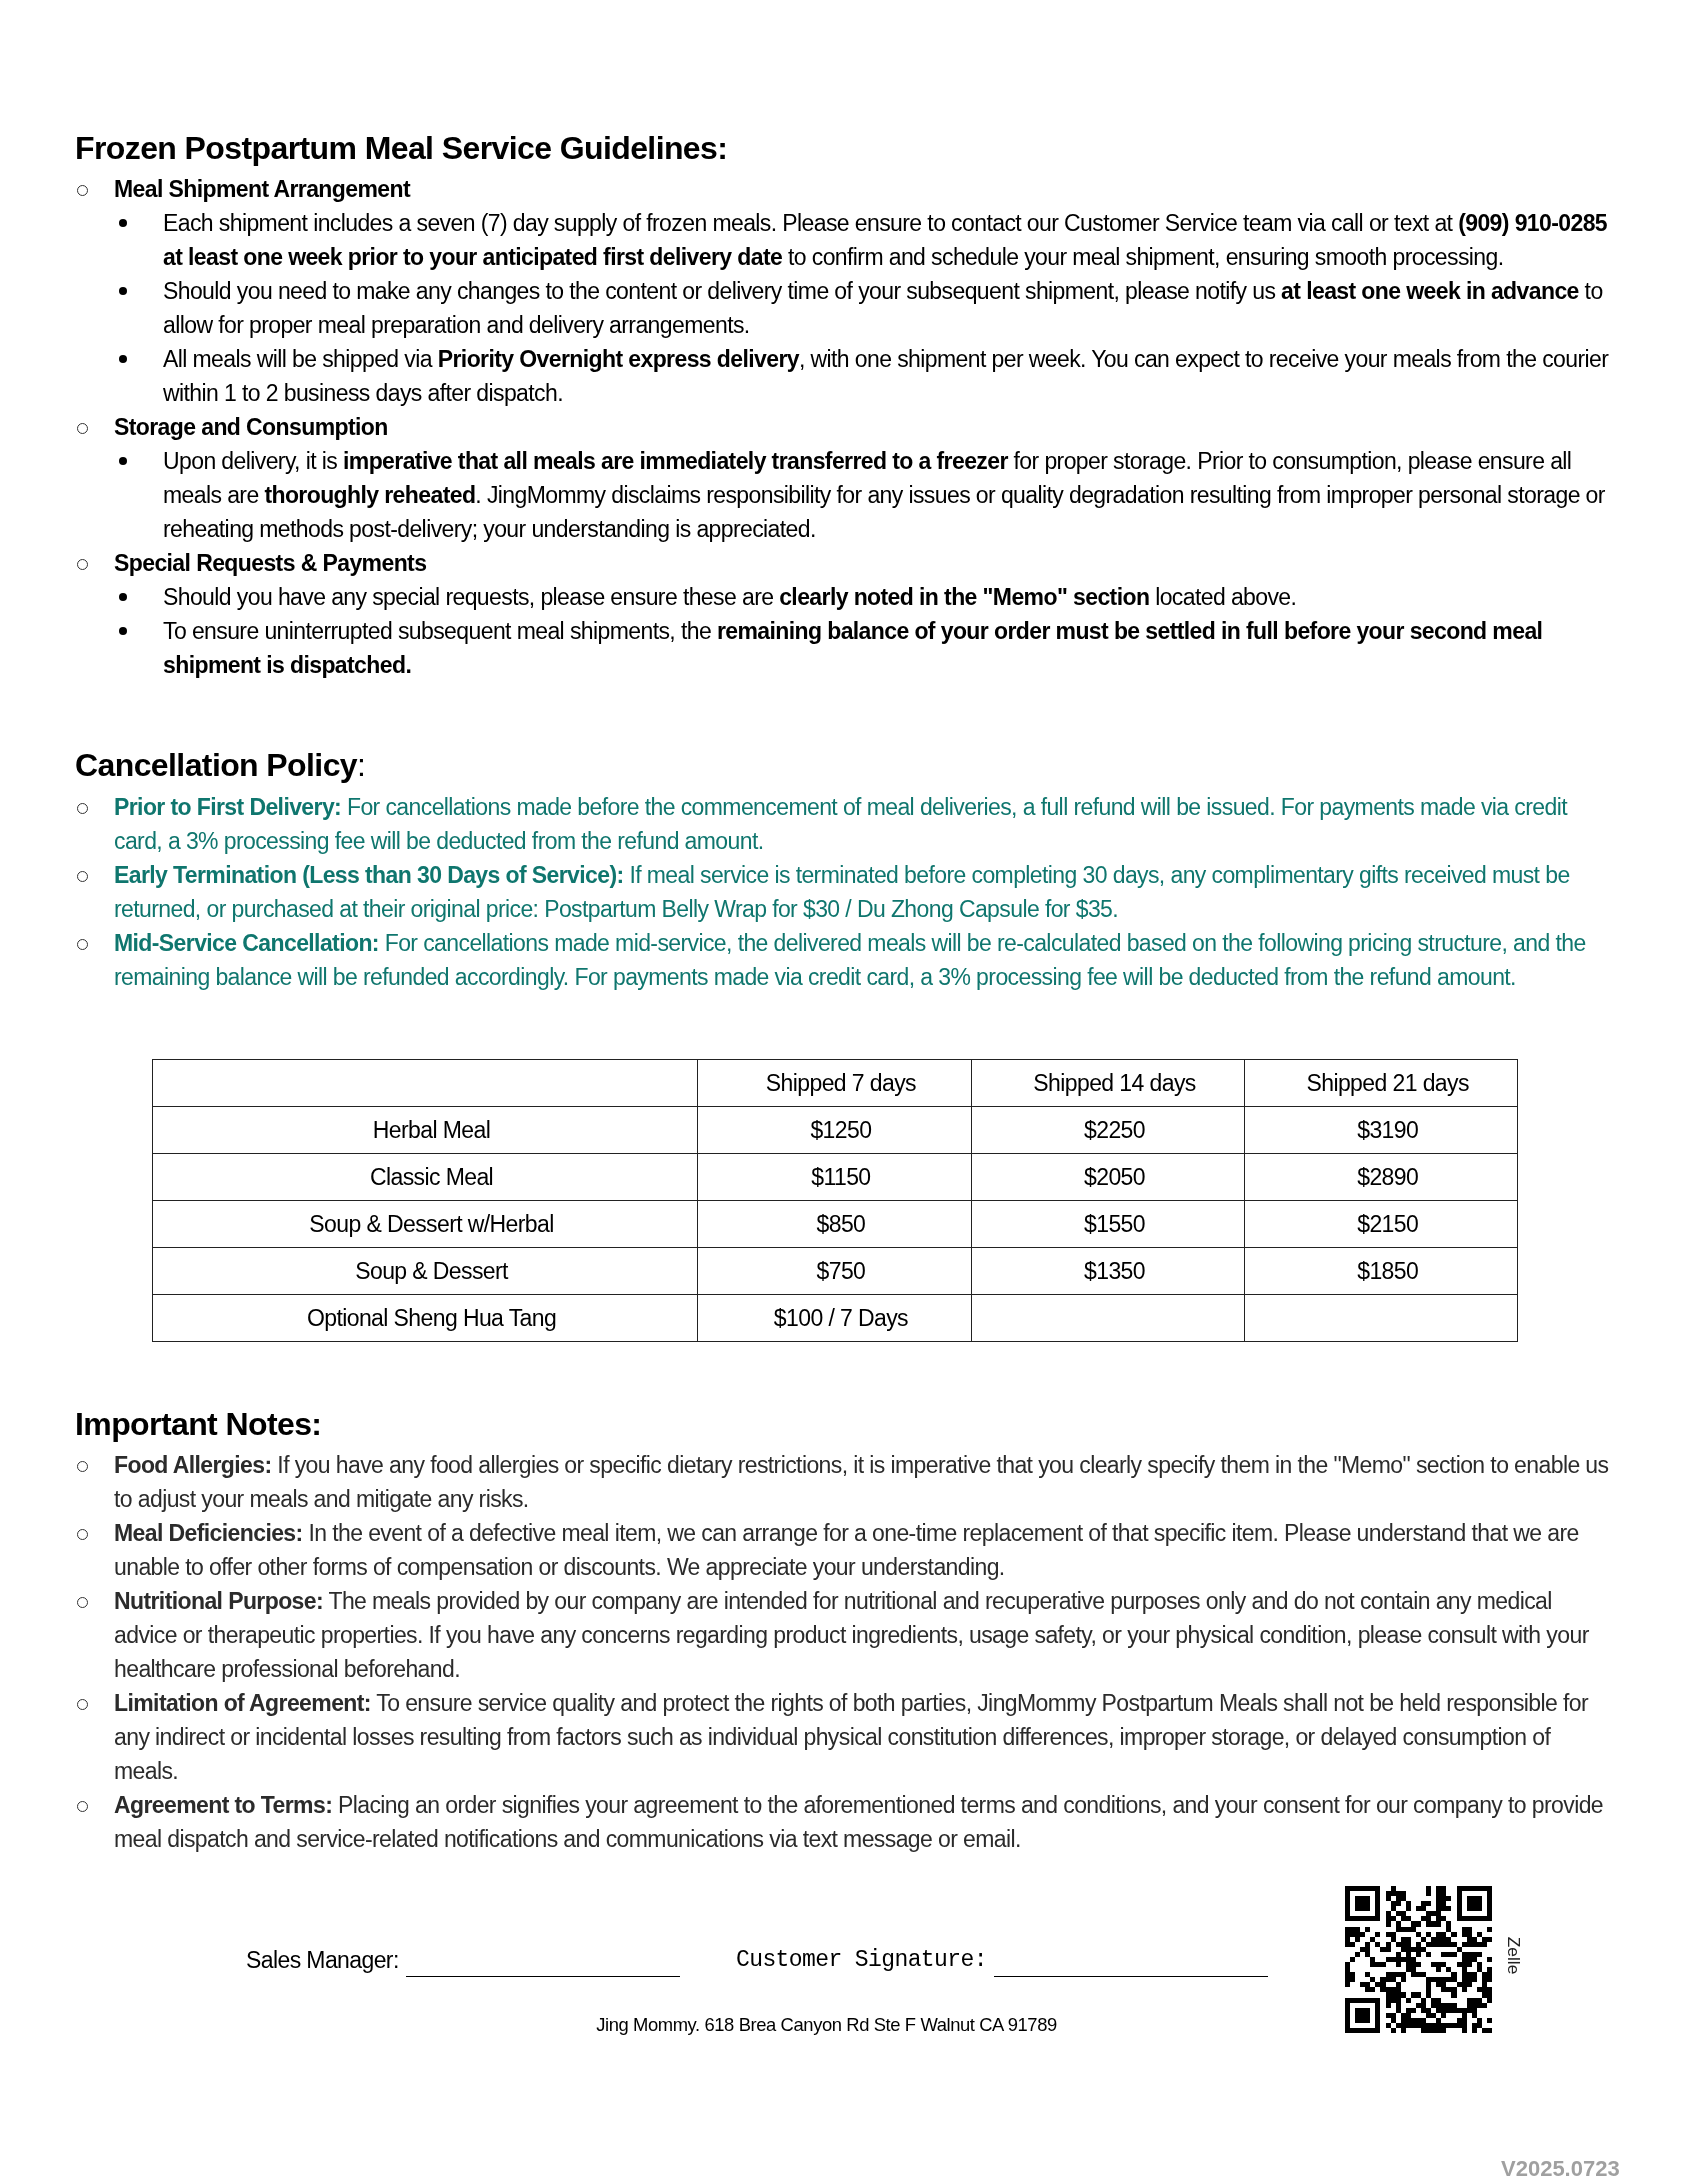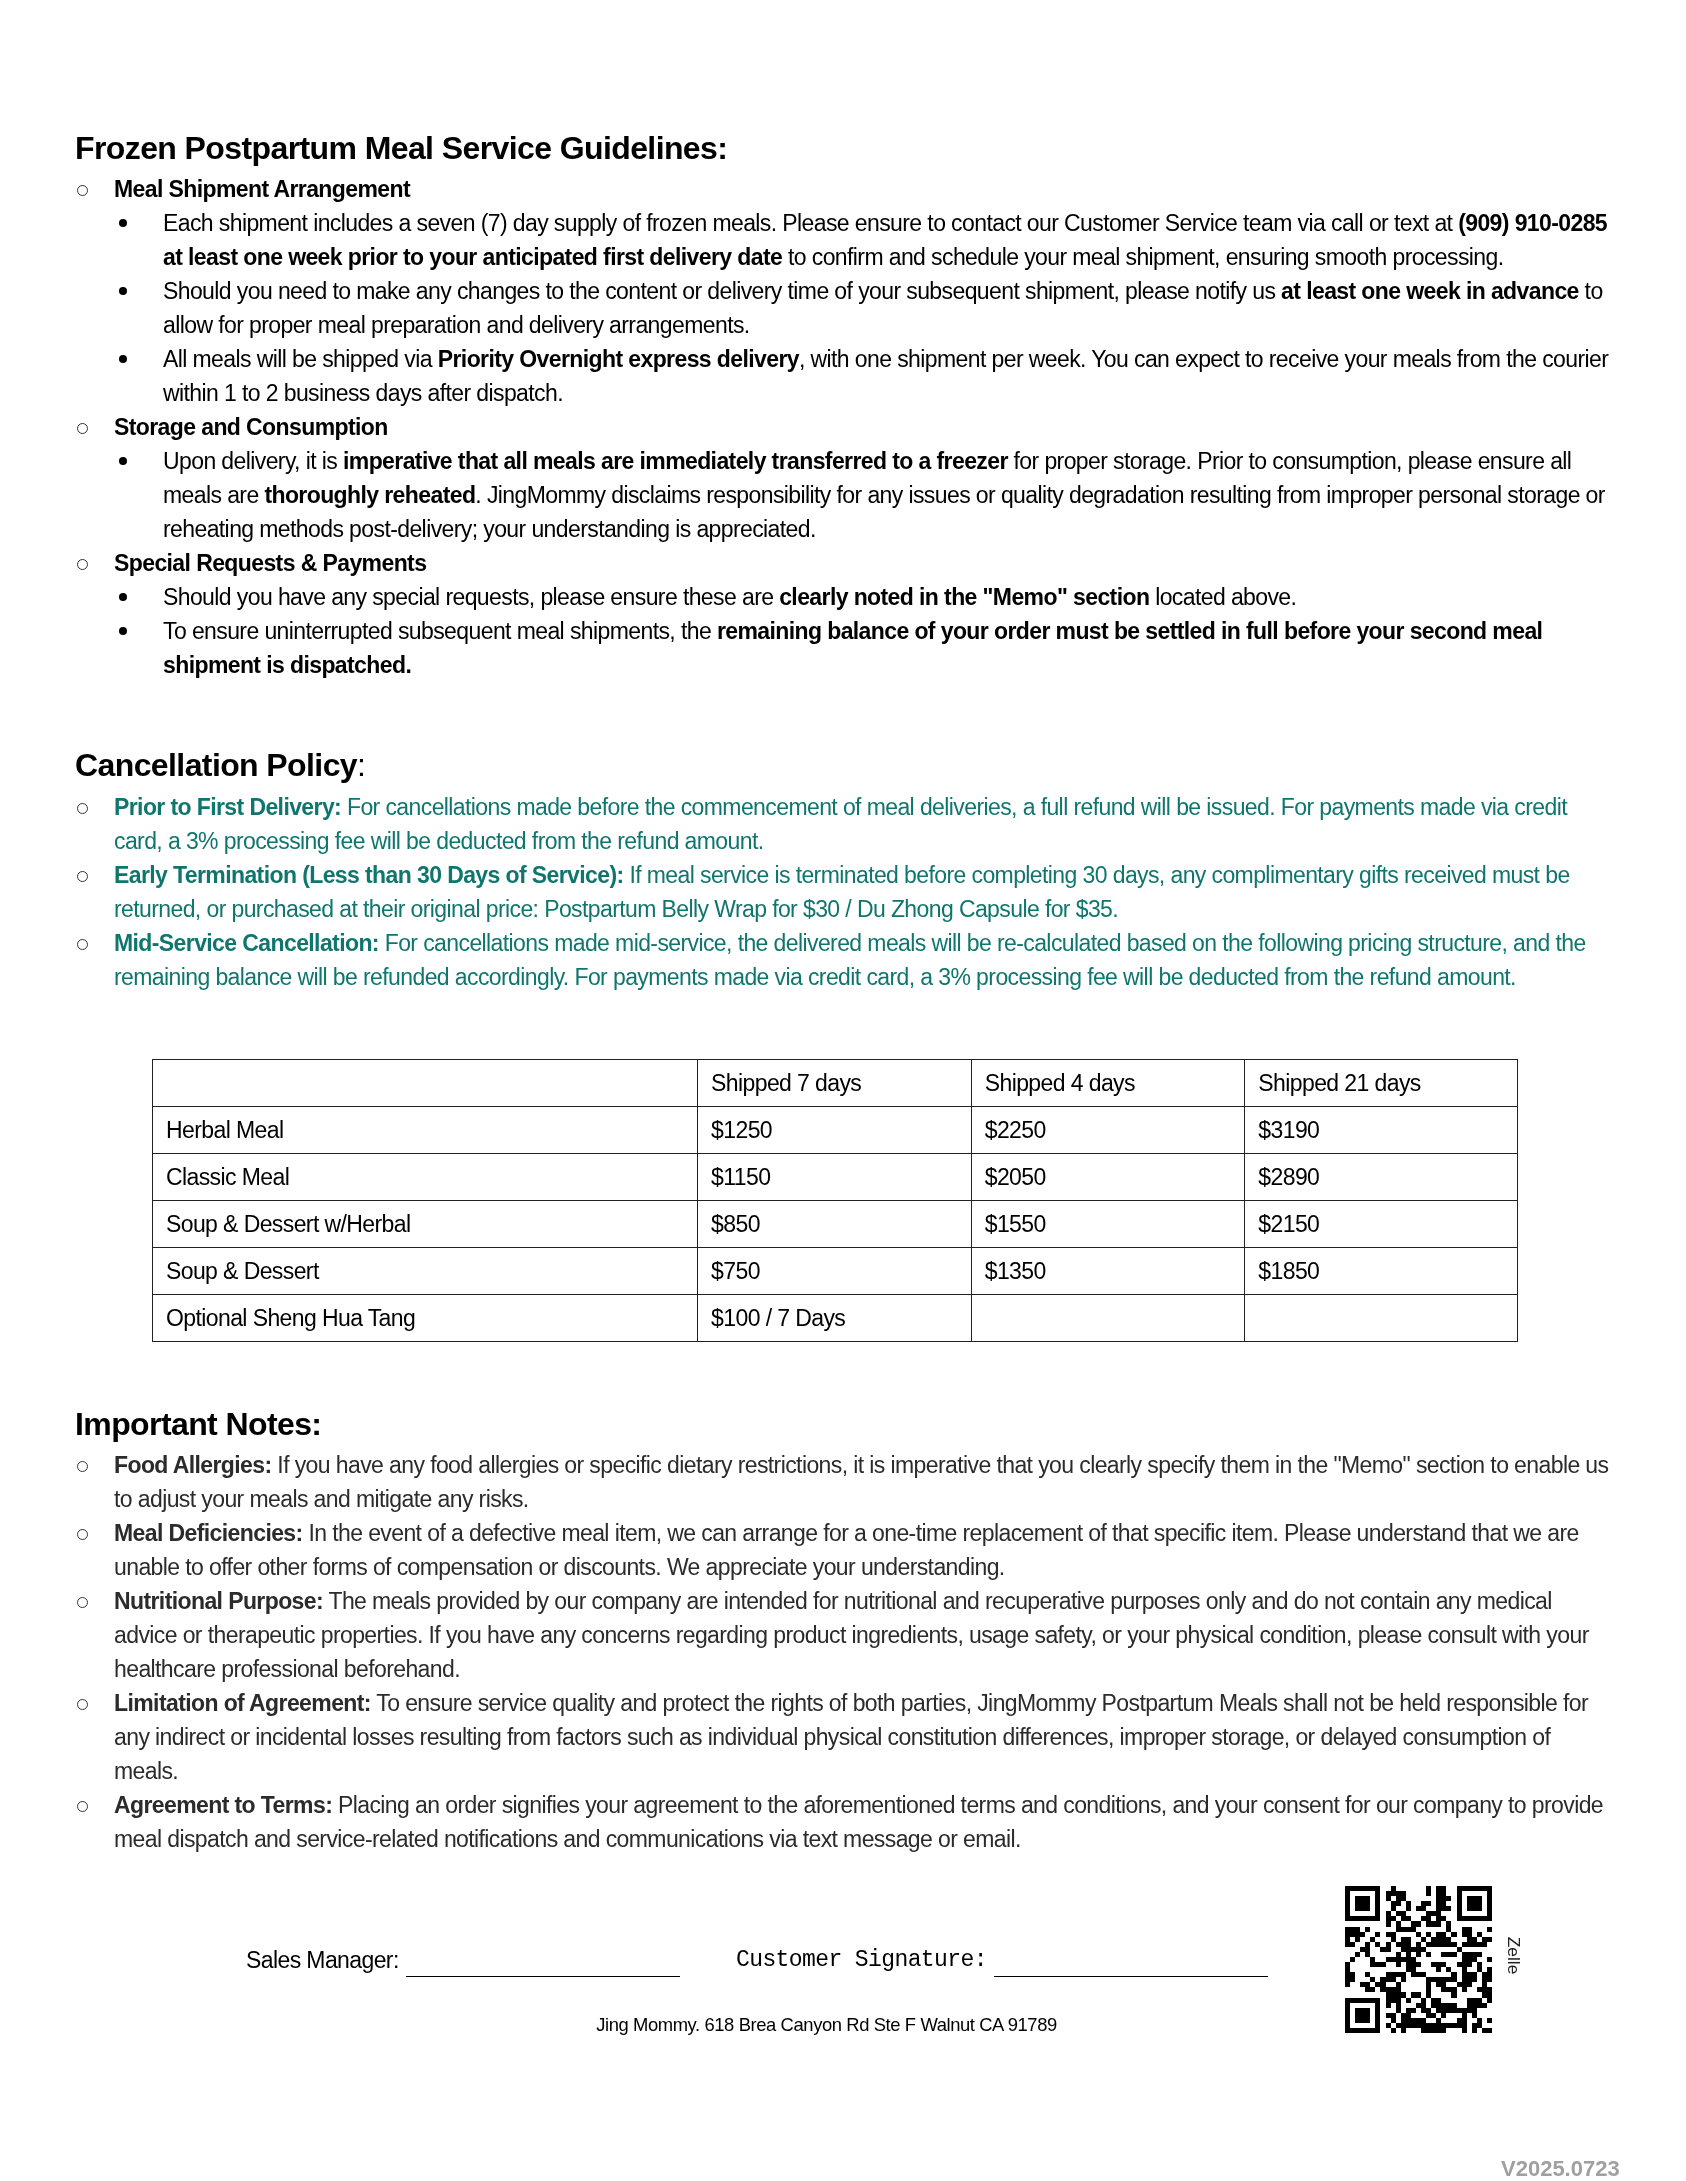--- a/index.html
+++ b/index.html
@@ -22,21 +22,21 @@
   .circle { display: inline-block; width: 11px; height: 11px; border: 1.4px solid #333;
             border-radius: 50%; position: absolute; left: 1.8px; top: 13px; box-sizing: border-box; }
   .l1-head { font-weight: bold; }
   .l2 { position: relative; padding-left: 88px; }
   .dot { position: absolute; left: 44px; top: 13px; width: 8.3px; height: 8.3px; background: #000; border-radius: 50%; }
   b { font-weight: bold; }
 
   table.pricing { position: absolute; left: 152px; top: 1023px; width: 1366px;
                   border-collapse: collapse; font-size: 23px; color: #000; }
   table.pricing td { border: 1.8px solid #222; height: 47px; padding: 0 0 0 13px;
-                     vertical-align: middle; box-sizing: border-box; }
+                     vertical-align: middle; box-sizing: border-box; text-align: center; }
   table.pricing col.c0 { width: 546px; }
   table.pricing col.c1 { width: 274px; }
   table.pricing col.c2 { width: 274px; }
   table.pricing col.c3 { width: 273px; }
 
   .sig { position: absolute; top: 1908px; font-size: 23px; line-height: 33px; }
   .sig-label { display: inline-block; vertical-align: bottom; }
   .sig-line { display: inline-block; border-bottom: 1.8px solid #000; height: 26px; vertical-align: bottom; margin-left: 7.3px; }
   .sig-sales { left: 246px; }
   .sig-sales .sig-line { width: 274px; }
@@ -84,21 +84,21 @@
     <colgroup>
         <col class="c0">
         <col class="c1">
         <col class="c2">
         <col class="c3">
       </colgroup>
     <tbody id="pricing-body">
         <tr>
           <td></td>
           <td>Shipped 7 days</td>
-          <td>Shipped 4 days</td>
+          <td>Shipped 14 days</td>
           <td>Shipped 21 days</td>
         </tr>
         <tr>
           <td>Herbal Meal</td>
           <td>$1250</td>
           <td>$2250</td>
           <td>$3190</td>
         </tr>
         <tr>
           <td>Classic Meal</td>

